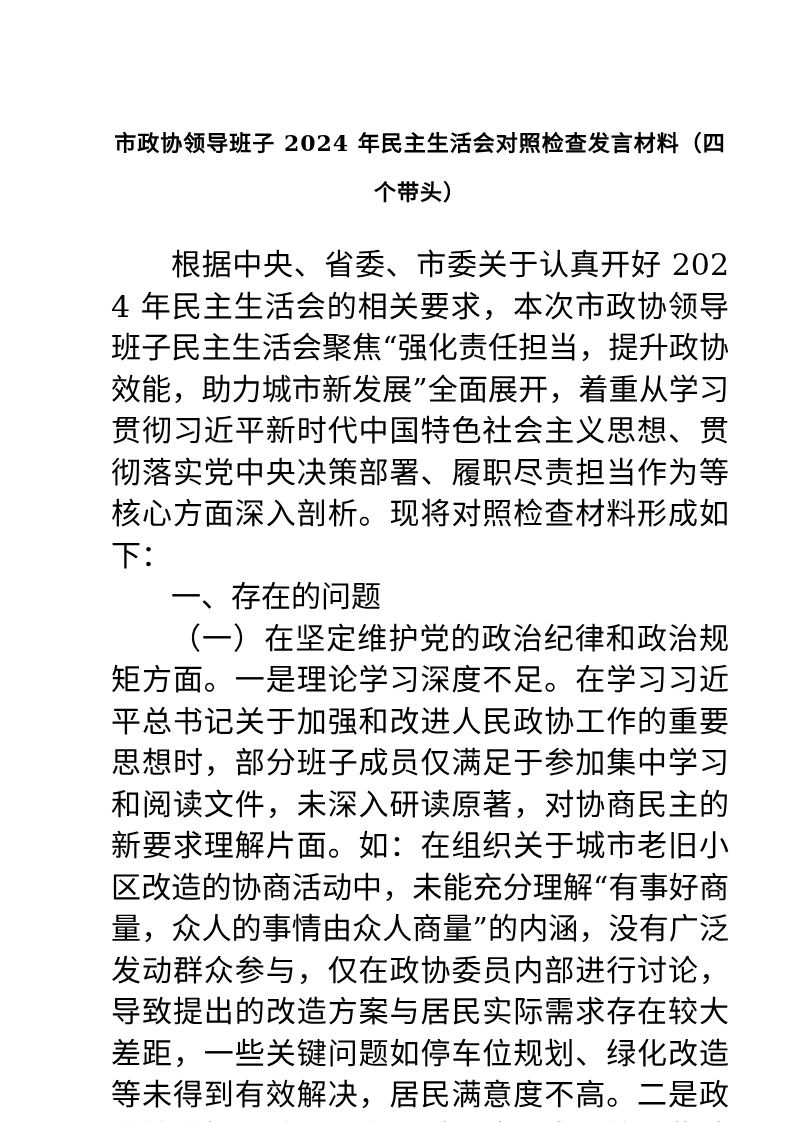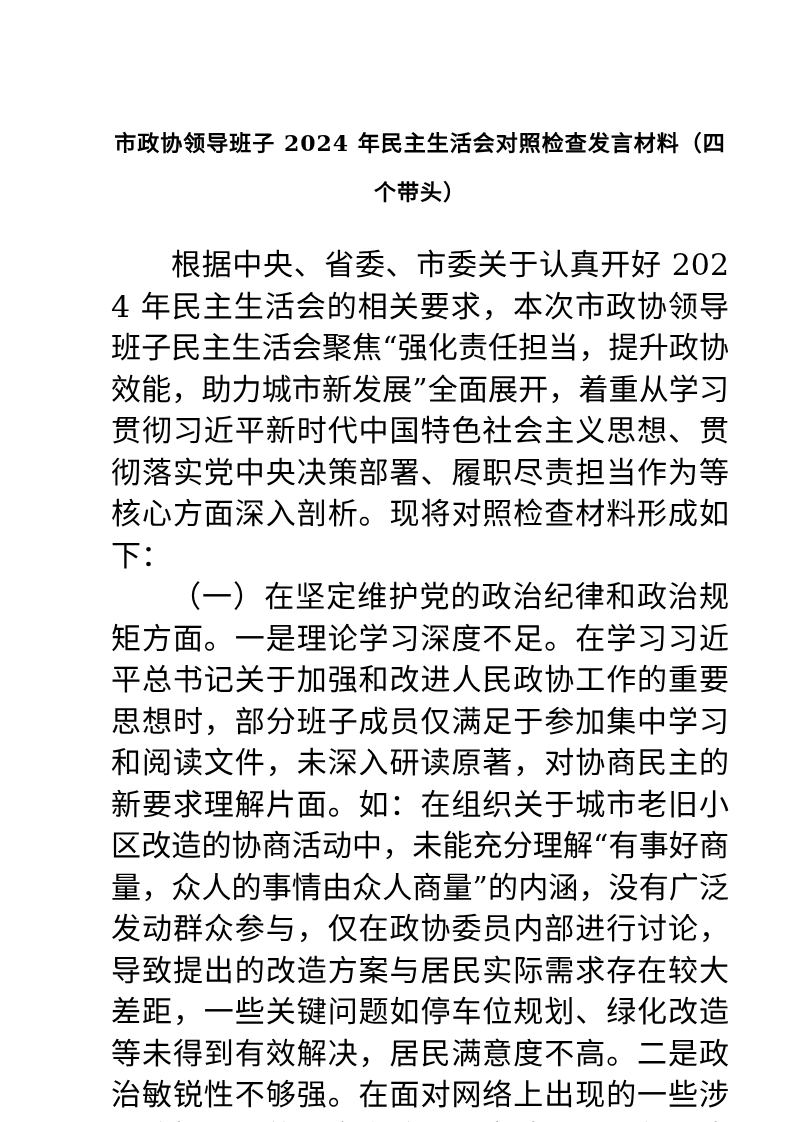--- a/index.html
+++ b/index.html
@@ -42,15 +42,16 @@
     font-weight: normal;
   }
 </style>
 </head>
 <body>
 
 <div class="page">
   <h1 class="doc-title">市政协领导班子 2024 年民主生活会对照检查发言材料（四个带头）</h1>
   <div class="doc-body" id="doc-body">
       <p class="para">根据中央、省委、市委关于认真开好 2024 年民主生活会的相关要求，本次市政协领导班子民主生活会聚焦“强化责任担当，提升政协效能，助力城市新发展”全面展开，着重从学习贯彻习近平新时代中国特色社会主义思想、贯彻落实党中央决策部署、履职尽责担当作为等核心方面深入剖析。现将对照检查材料形成如下：</p>
+      <p class="para heading">一、存在的问题</p>
       <p class="para">（一）在坚定维护党的政治纪律和政治规矩方面。一是理论学习深度不足。在学习习近平总书记关于加强和改进人民政协工作的重要思想时，部分班子成员仅满足于参加集中学习和阅读文件，未深入研读原著，对协商民主的新要求理解片面。如：在组织关于城市老旧小区改造的协商活动中，未能充分理解“有事好商量，众人的事情由众人商量”的内涵，没有广泛发动群众参与，仅在政协委员内部进行讨论，导致提出的改造方案与居民实际需求存在较大差距，一些关键问题如停车位规划、绿化改造等未得到有效解决，居民满意度不高。二是政治敏锐性不够强。在面对网络上出现的一些涉及政协工作的不实言论和恶意炒作时，部分班子成员未能及时察觉其背后可能隐藏的不良政治意图。如在某网络平</p>
     </div>
 </div>
 
 </body></html>

